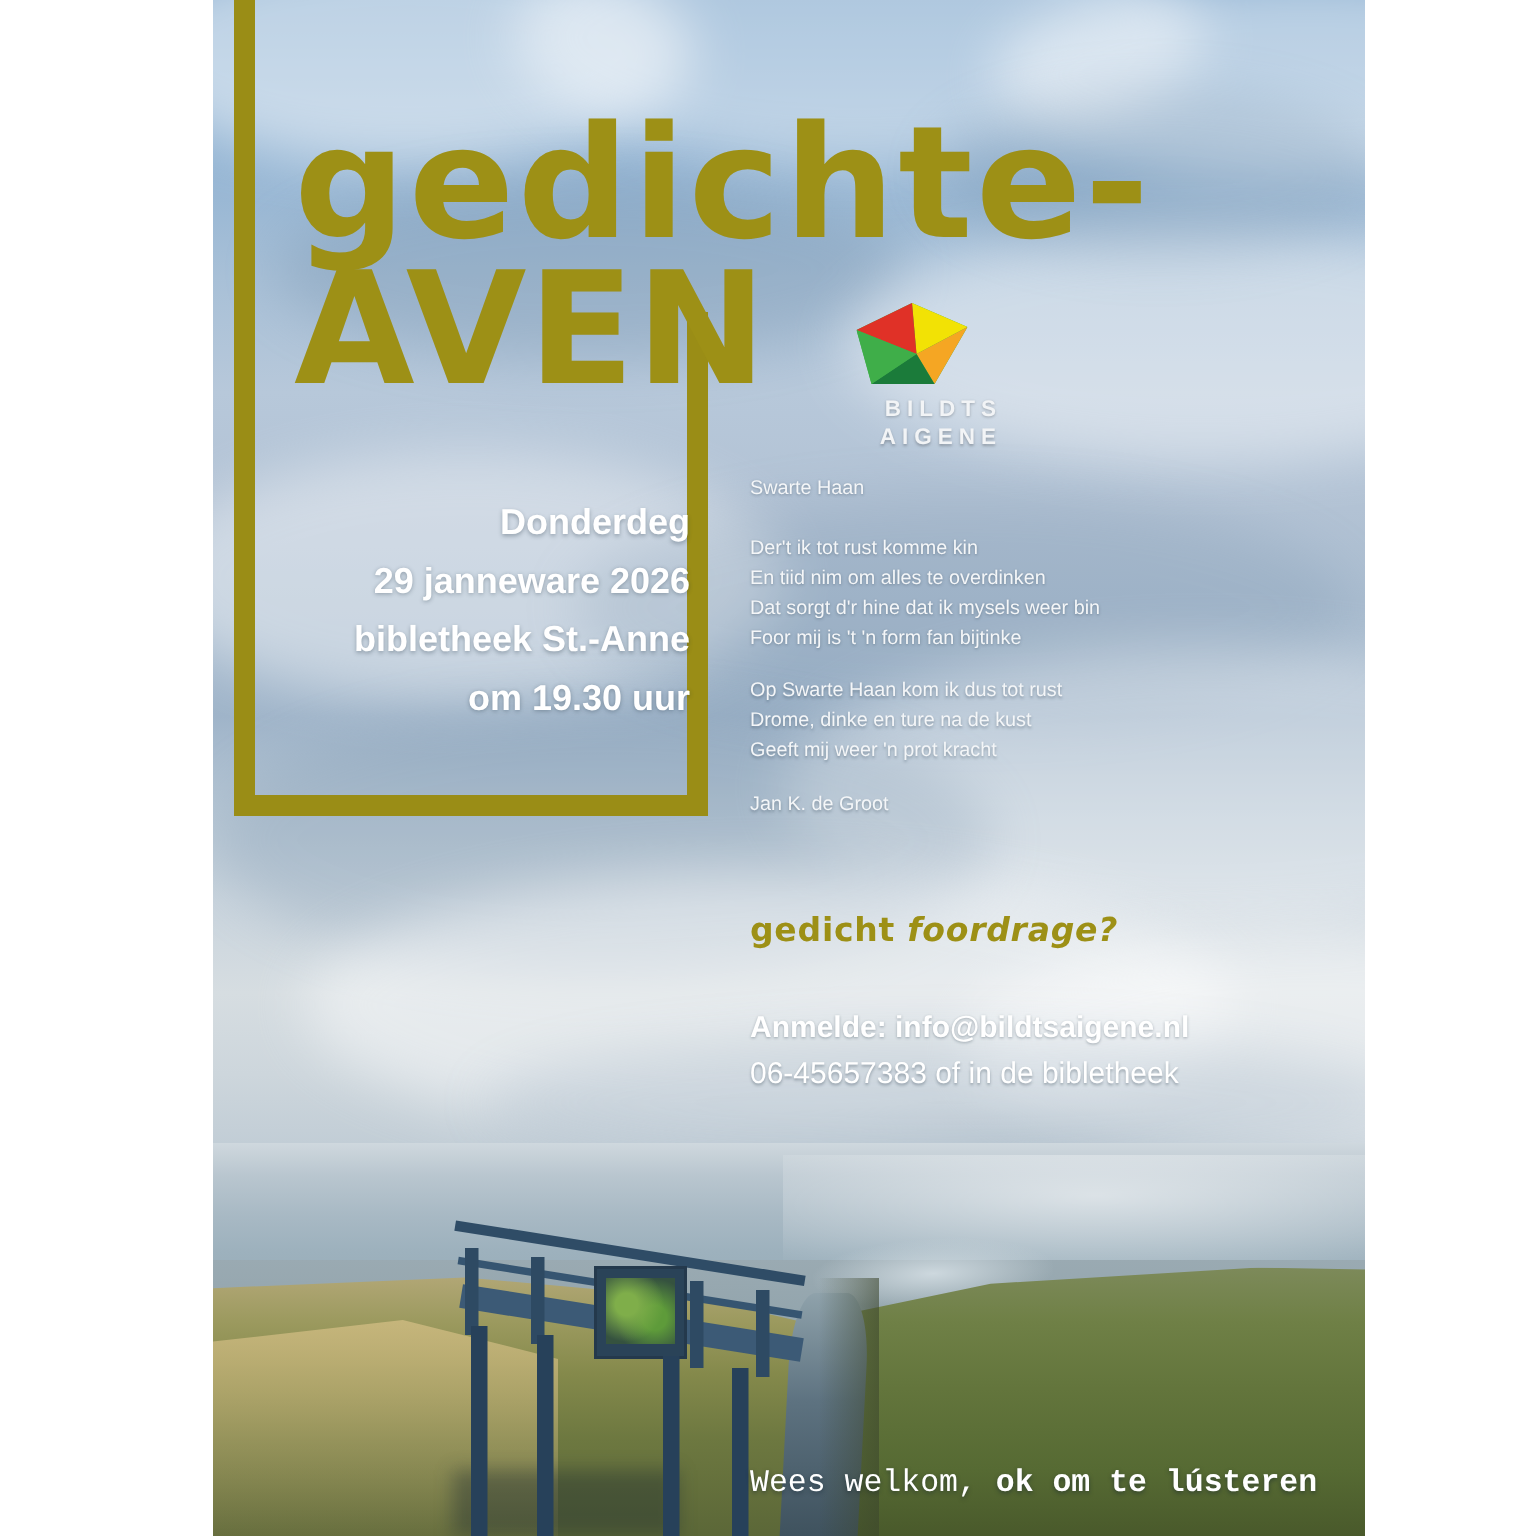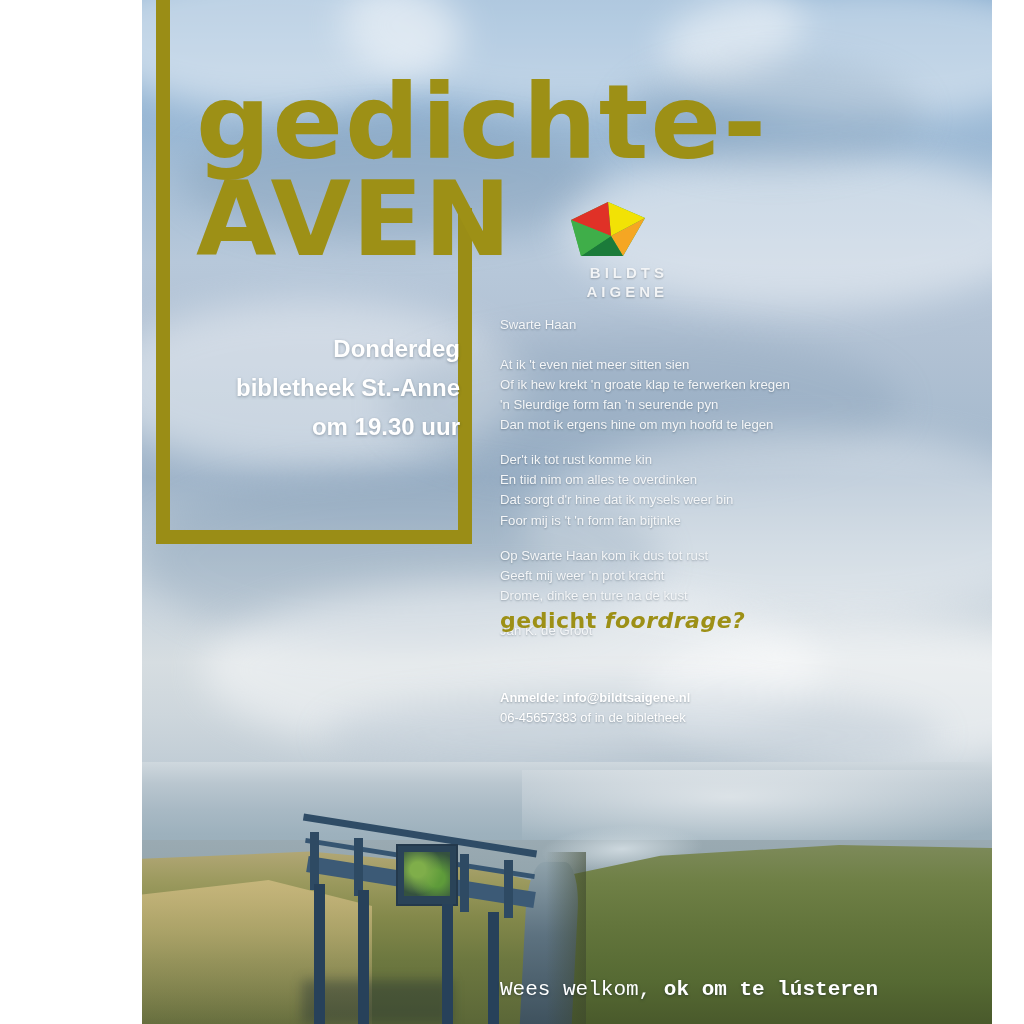--- a/index.html
+++ b/index.html
@@ -11,21 +11,21 @@
     width: 1024px;
     height: 1024px;
     overflow: hidden;
     font-family: "Liberation Sans", sans-serif;
   }
 
   #poster {
     position: absolute;
     left: 0;
     top: 0;
-    width: 992px;
+    width: 910px;
     height: 1024px;
     background: #701a75;
     overflow: hidden;
   }
 
   
   .photo {
     position: absolute;
     left: 142px;
     top: 0;
@@ -360,24 +360,24 @@
     font-family: "DejaVu Sans", sans-serif;
     font-weight: 700;
     font-size: 22px;
     letter-spacing: .5px;
   }
   .cta-head .it { font-style: italic; }
 
   .cta-body {
     position: absolute;
     left: 500px;
-    top: 688px;
+    top: 670px;
     width: 400px;
     color: #ffffff;
-    font-size: 13px;
+    font-size: 20px;
     line-height: 1.55;
     text-shadow: 0 1px 2px rgba(30,45,60,.35);
   }
   .cta-body .bold { font-weight: 700; }
 
   
   .footer {
     position: absolute;
     left: 500px;
     top: 978px;
@@ -463,42 +463,37 @@
       </svg>
     </div>
     <div class="logo-text">
       <div>BILDTS</div>
       <div>AIGENE</div>
     </div>
   </div>
 
   <div class="event">
     <div>Donderdeg</div>
+    <div>29 janneware 2026</div>
     <div>bibletheek St.-Anne</div>
     <div>om 19.30 uur</div>
   </div>
 
   <div class="poem">
     <div class="title">Swarte Haan</div>
-    <div class="stanza">
-      <div>At ik 't even niet meer sitten sien</div>
-      <div>Of ik hew krekt 'n groate klap te ferwerken kregen</div>
-      <div>'n Sleurdige form fan 'n seurende pyn</div>
-      <div>Dan mot ik ergens hine om myn hoofd te legen</div>
-    </div>
     <div class="stanza">
       <div>Der't ik tot rust komme kin</div>
       <div>En tiid nim om alles te overdinken</div>
       <div>Dat sorgt d'r hine dat ik mysels weer bin</div>
       <div>Foor mij is 't 'n form fan bijtinke</div>
     </div>
     <div class="stanza">
       <div>Op Swarte Haan kom ik dus tot rust</div>
+      <div>Drome, dinke en ture na de kust</div>
       <div>Geeft mij weer 'n prot kracht</div>
-      <div>Drome, dinke en ture na de kust</div>
     </div>
     <div class="author">Jan K. de Groot</div>
   </div>
 
   <div class="cta-head">
     <span>gedicht </span><span class="it">foordrage?</span>
   </div>
 
   <div class="cta-body">
     <div>

